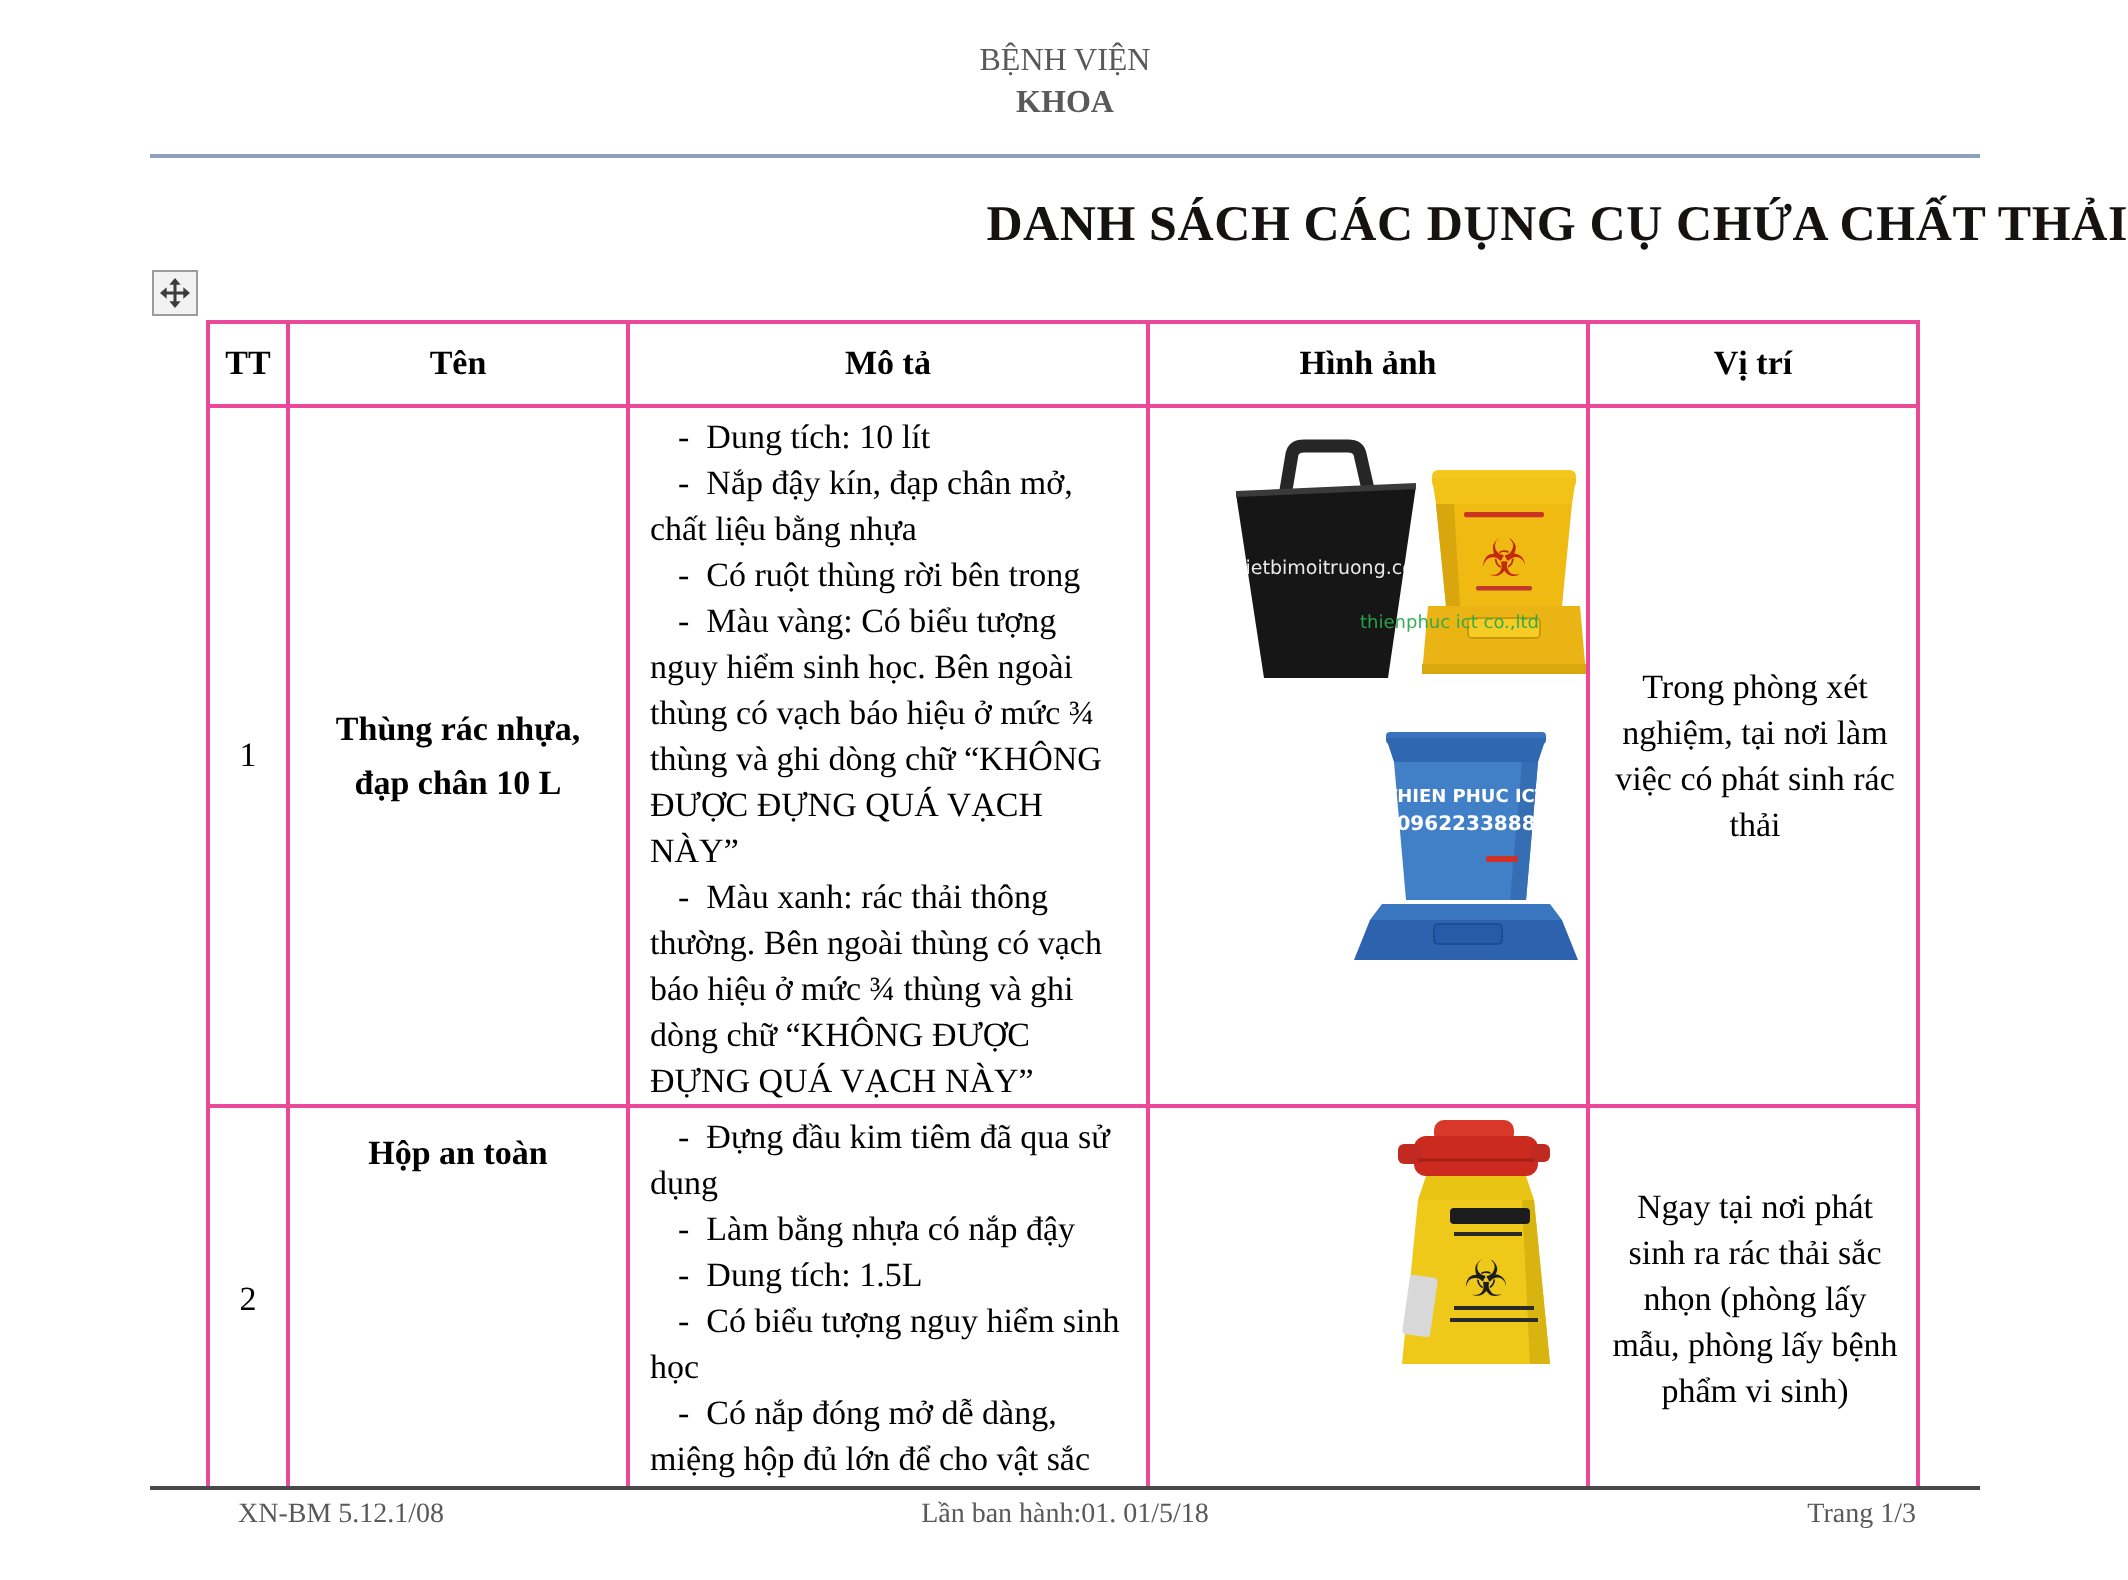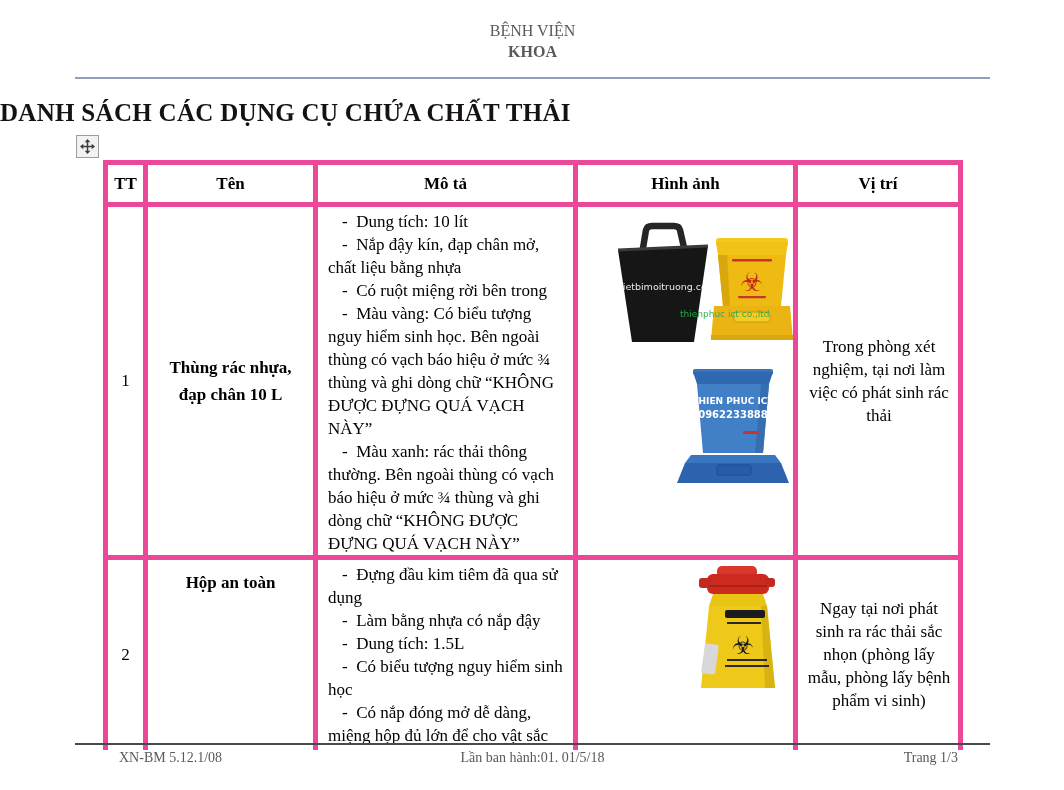--- a/index.html
+++ b/index.html
@@ -6,32 +6,32 @@
   .page{position:relative;width:1064px;height:790px;background:#fff;overflow:hidden;
         font-family:"Liberation Serif","DejaVu Serif",serif;color:#000;}
 
   
   .doc-header{position:absolute;top:20px;left:75px;width:915px;text-align:center;
               color:#595959;font-size:16px;line-height:21px;}
   .doc-header .dept{font-weight:bold;}
   .header-rule{position:absolute;top:77px;left:75px;width:915px;height:2px;background:#8fa0bd;}
 
   
-  .title{position:absolute;top:99px;left:0;width:100%;margin:0;text-align:left;
+  .title{position:absolute;top:99px;left:0;width:100%;margin:0;text-align:right;
          font-size:25px;font-weight:bold;color:#161212;letter-spacing:.3px;}
 
   
   .move-handle{position:absolute;left:76px;top:135px;width:23px;height:23px;box-sizing:border-box;
                border:1px solid #9c9c9c;background:#f2f2f2;display:flex;align-items:center;
                justify-content:center;cursor:move;}
 
   
   table.doc{position:absolute;left:103px;top:160px;width:855px;border-collapse:collapse;
             table-layout:fixed;font-size:17px;}
-  table.doc th,table.doc td{border:5px solid #ec4899;box-sizing:border-box;margin-top:14px;}
+  table.doc th,table.doc td{border:2px solid #ec4899;box-sizing:border-box;margin-top:14px;}
   table.doc thead th{height:42px;font-weight:bold;text-align:center;vertical-align:middle;
                      border-bottom-width:2px;padding:0;}
   tr.row-a{height:348px;}
   tr.row-b{height:192px;}
   tr.row-b td{border-bottom:none;}
   td.cell-tt{text-align:center;vertical-align:middle;}
   td.cell-ten{text-align:center;vertical-align:middle;font-weight:bold;line-height:27px;padding:0 4px;}
   td.cell-ten .wrap{max-width:150px;margin:0 auto;}
   tr.row-b td.cell-ten{vertical-align:top;padding-top:9px;}
   td.cell-mota{vertical-align:top;text-align:left;padding:3px 8px 0 10px;line-height:23px;}
@@ -98,21 +98,21 @@
     <tbody>
 
       <tr class="row-a">
         <td class="cell-tt">1</td>
         <td class="cell-ten">
           <div class="wrap">Thùng rác nhựa, đạp chân 10 L</div>
         </td>
         <td class="cell-mota">
           <p>-  Dung tích: 10 lít</p>
           <p>-  Nắp đậy kín, đạp chân mở, chất liệu bằng nhựa</p>
-          <p>-  Có ruột miệng rời bên trong</p>
+          <p>-  Có ruột thùng rời bên trong</p>
           <p>-  Màu vàng: Có biểu tượng nguy hiểm sinh học. Bên ngoài thùng có vạch báo hiệu ở mức ¾ thùng và ghi dòng chữ “KHÔNG ĐƯỢC ĐỰNG QUÁ VẠCH NÀY”</p>
           <p>-  Màu xanh: rác thải thông thường. Bên ngoài thùng có vạch báo hiệu ở mức ¾ thùng và ghi dòng chữ “KHÔNG ĐƯỢC ĐỰNG QUÁ VẠCH NÀY”</p>
         </td>
         <td class="cell-img">
 
           <figure>
             <svg viewBox="0 0 185 128" width="185" height="128">
               <rect x="0" y="0" width="185" height="128" fill="#ffffff"></rect>
 
               <path d="M34 36 L38 12 Q39 8 44 8 L66 8 Q71 8 72 12 L77 34" fill="none" stroke="#262626" stroke-width="6.5" stroke-linejoin="round" stroke-linecap="round"></path>

